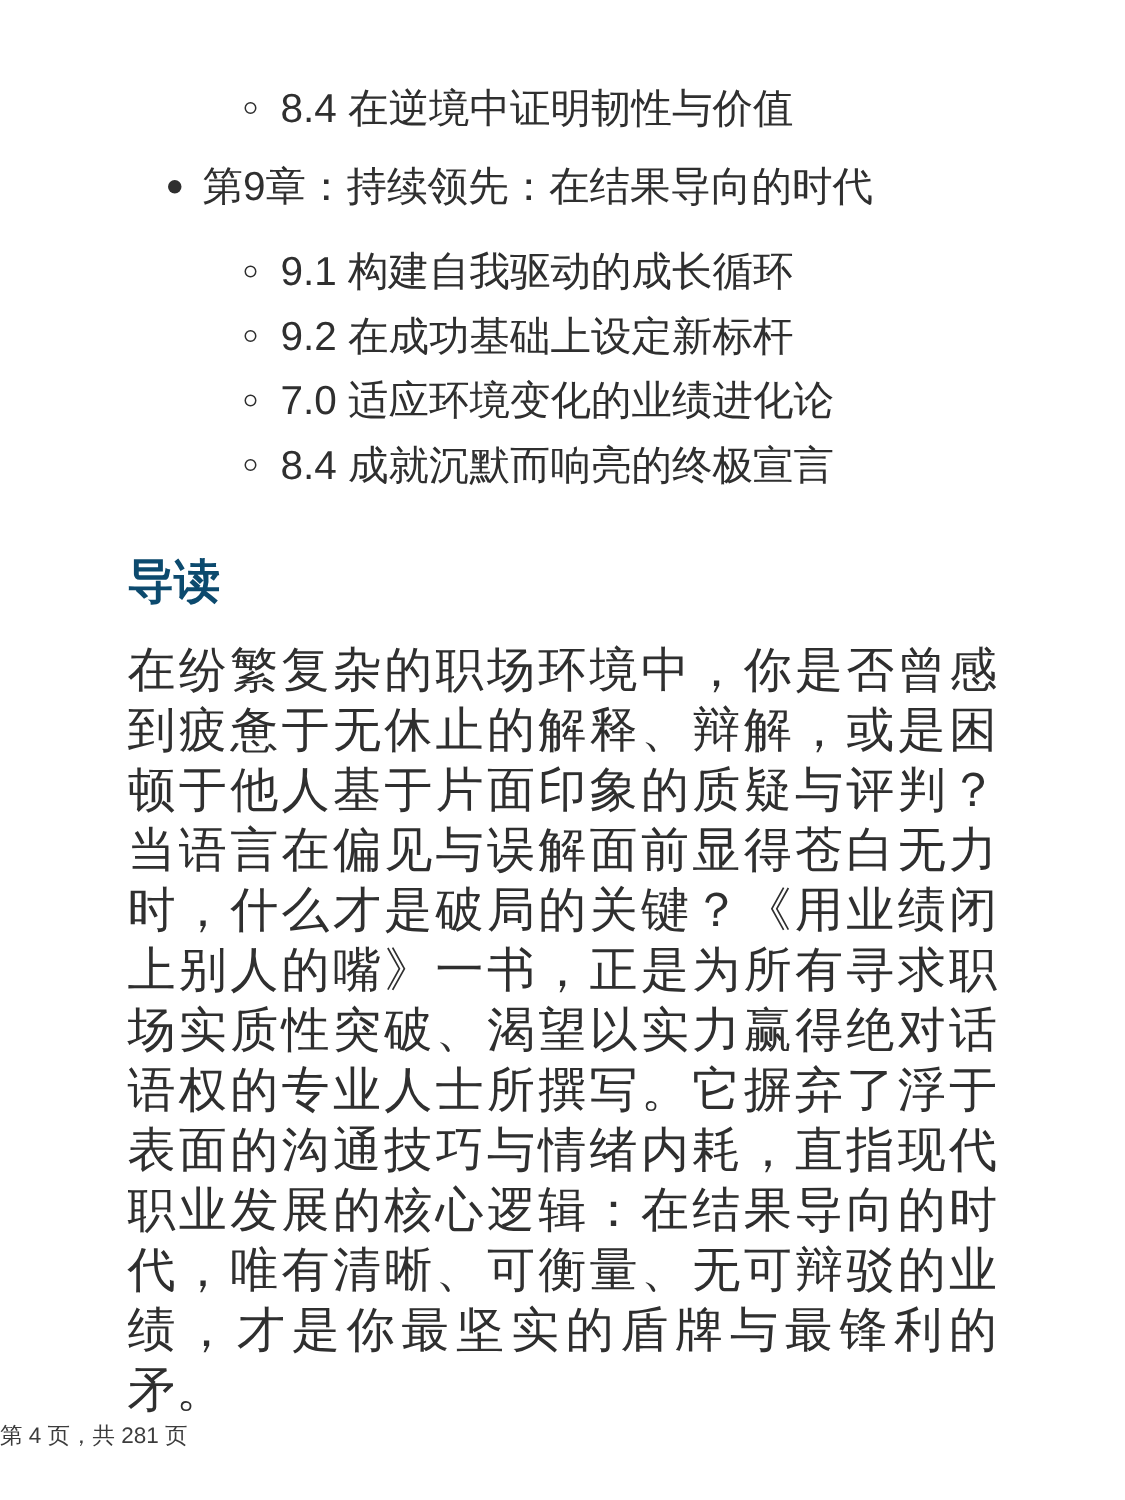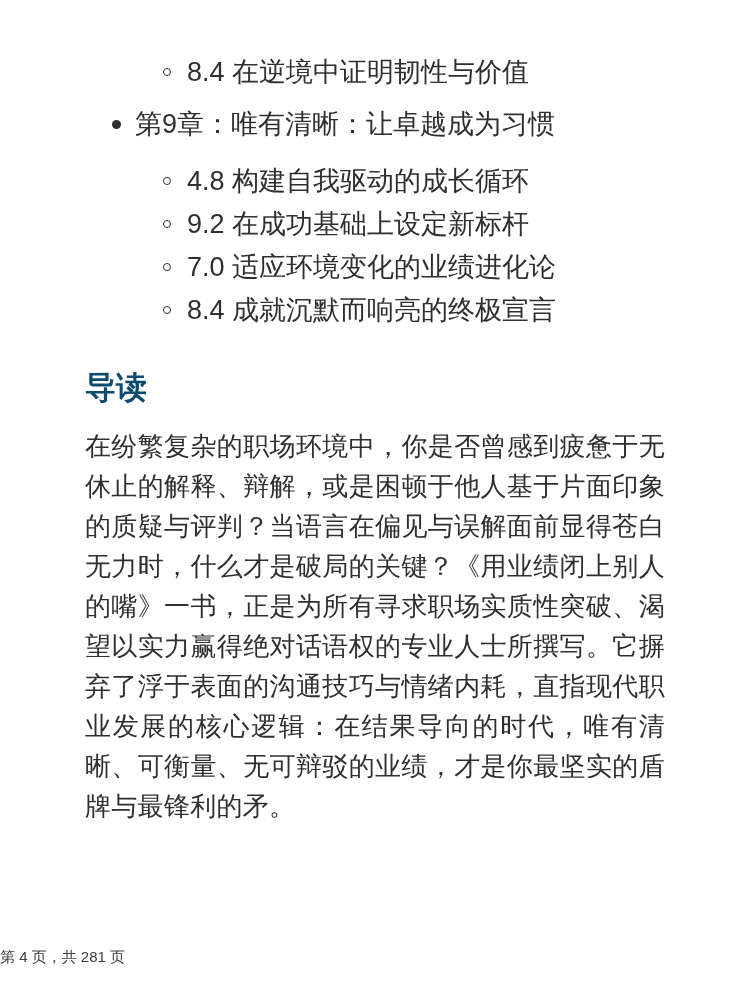--- a/index.html
+++ b/index.html
@@ -45,21 +45,21 @@
   .intro-heading {
     margin-top: 38px;
     font-size: 31px;
     line-height: 40px;
     font-weight: bold;
     color: #0c4a6e;
   }
   .intro-paragraph {
     margin-top: 18px;
     width: 580px;
-    font-size: 26px;
+    font-size: 32px;
     line-height: 40px;
     text-align: justify;
     color: #2f2f2f;
     letter-spacing: 0.3px;
   }
   
   .page-footer {
     position: absolute;
     left: 0; right: 0; bottom: 33px;
     text-align: left;
@@ -73,25 +73,25 @@
 <div class="page">
   <div class="content">
 
     <ul class="toc">
       <li class="toc-row level2">
         <span class="bullet-circle"></span>
         <span>8.4 在逆境中证明韧性与价值</span>
       </li>
       <li class="toc-row level1">
         <span class="bullet-disc"></span>
-        <span>第9章：唯有清晰：让卓越成为习惯</span>
+        <span>第9章：持续领先：在结果导向的时代</span>
       </li>
       <li class="toc-row level2">
         <span class="bullet-circle"></span>
-        <span>4.8 构建自我驱动的成长循环</span>
+        <span>9.1 构建自我驱动的成长循环</span>
       </li>
       <li class="toc-row level2">
         <span class="bullet-circle"></span>
         <span>9.2 在成功基础上设定新标杆</span>
       </li>
       <li class="toc-row level2">
         <span class="bullet-circle"></span>
         <span>7.0 适应环境变化的业绩进化论</span>
       </li>
       <li class="toc-row level2">

